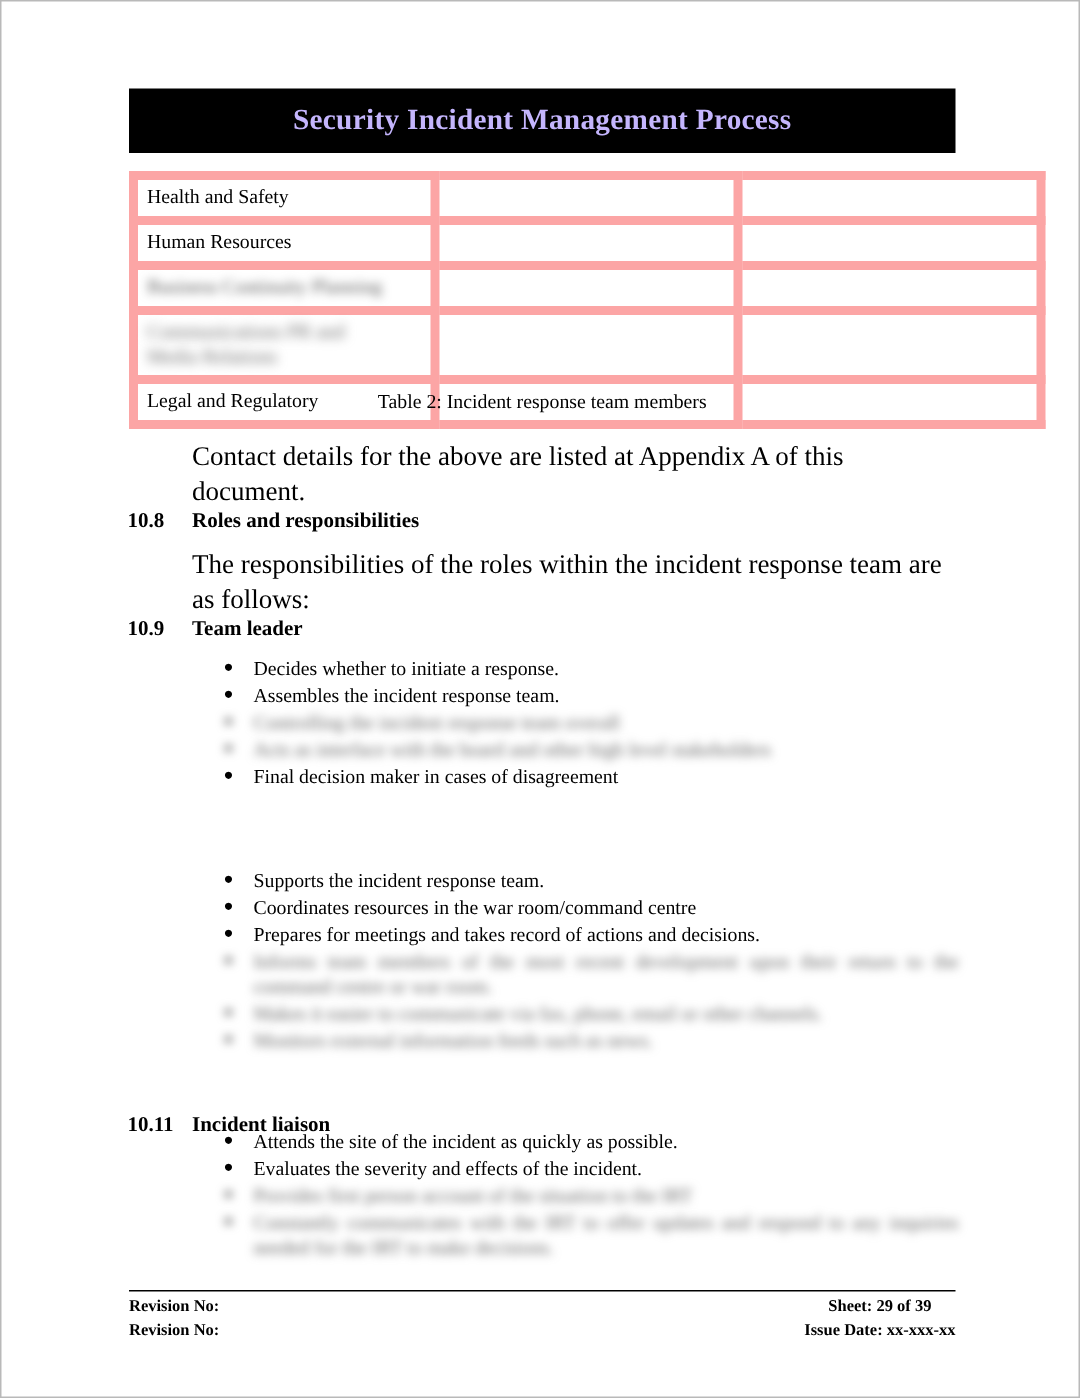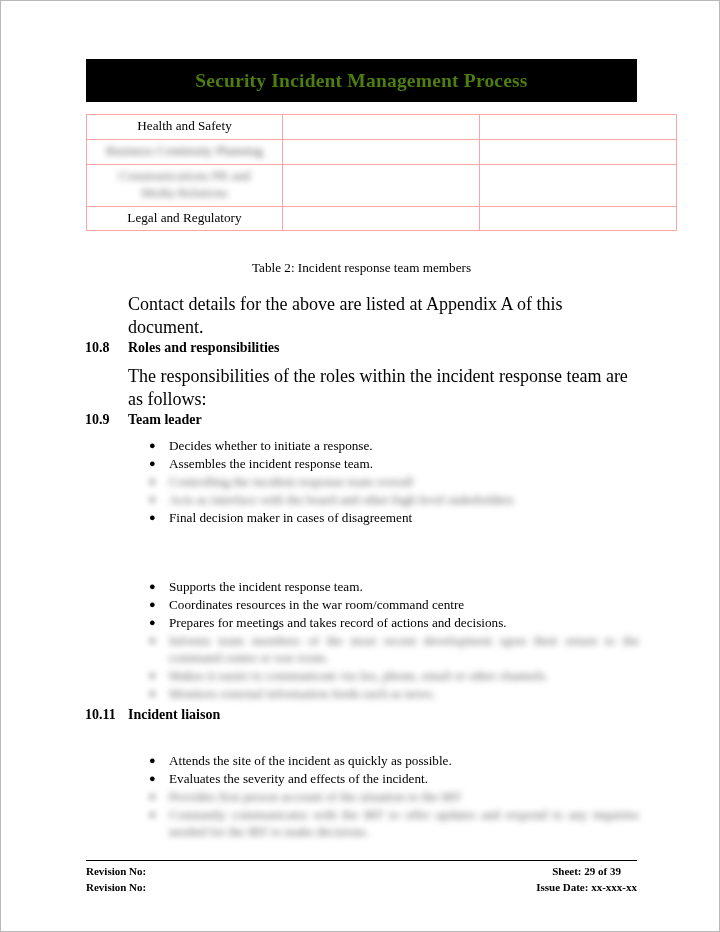--- a/index.html
+++ b/index.html
@@ -28,44 +28,43 @@
     left: 85px;
     top: 58px;
     width: 551px;
     height: 43px;
     background: #000000;
     display: flex;
     align-items: center;
     justify-content: center;
   }
   .title-banner-text {
-    color: #4d7c0f;
+    color: #c4b5fd;
     font-size: 19.5px;
     font-weight: bold;
     letter-spacing: 0.2px;
     white-space: nowrap;
   }
 
   
   .members-table {
     position: absolute;
     left: 85px;
     top: 113px;
     width: 551px;
     border-collapse: collapse;
     table-layout: fixed;
   }
   .members-table td {
-    border: 1px solid #fca5a5;
+    border: 6px solid #fca5a5;
     font-size: 13.2px;
     padding: 3px 6px 4px 6px;
     vertical-align: top;
     line-height: 1.28;
     height: 16px;
-    text-align: center;
   }
   .members-table td.col-name { width: 183px; }
   .members-table td.col-b    { width: 184px; }
   .members-table td.col-c    { width: 184px; }
   .members-table tr.tall td  { height: 27px; }
 
   
   .redacted {
     color: #5c5c5c;
     filter: blur(3.1px);
@@ -169,20 +168,25 @@
   </div>
 
   <table class="members-table">
     <tbody>
       <tr>
         <td class="col-name">Health and Safety</td>
         <td class="col-b"></td>
         <td class="col-c"></td>
       </tr>
       <tr>
+        <td class="col-name">Human Resources</td>
+        <td class="col-b"></td>
+        <td class="col-c"></td>
+      </tr>
+      <tr>
         <td class="col-name">
           <span class="redacted">Business Continuity Planning</span>
         </td>
         <td class="col-b"></td>
         <td class="col-c"></td>
       </tr>
       <tr class="tall">
         <td class="col-name">
           <span class="redacted-strong">Communications PR and</span>
           <span class="redacted-strong">Media Relations</span>
@@ -253,21 +257,21 @@
     <div class="bullet-row blurred">
       <span class="bullet-mark">●</span>
       <span class="bullet-text">Makes it easier to communicate via fax, phone, email or other channels.</span>
     </div>
     <div class="bullet-row blurred">
       <span class="bullet-mark">●</span>
       <span class="bullet-text">Monitors external information feeds such as news.</span>
     </div>
   </div>
 
-  <div class="heading" style="top:706px;">
+  <div class="heading" style="top:742px;">
     <span class="num">10.11</span><span>Incident liaison</span>
   </div>
   <div class="bullets" style="top:751px;">
     <div class="bullet-row">
       <span class="bullet-mark">●</span>
       <span class="bullet-text">Attends the site of the incident as quickly as possible.</span>
     </div>
     <div class="bullet-row">
       <span class="bullet-mark">●</span>
       <span class="bullet-text">Evaluates the severity and effects of the incident.</span>

